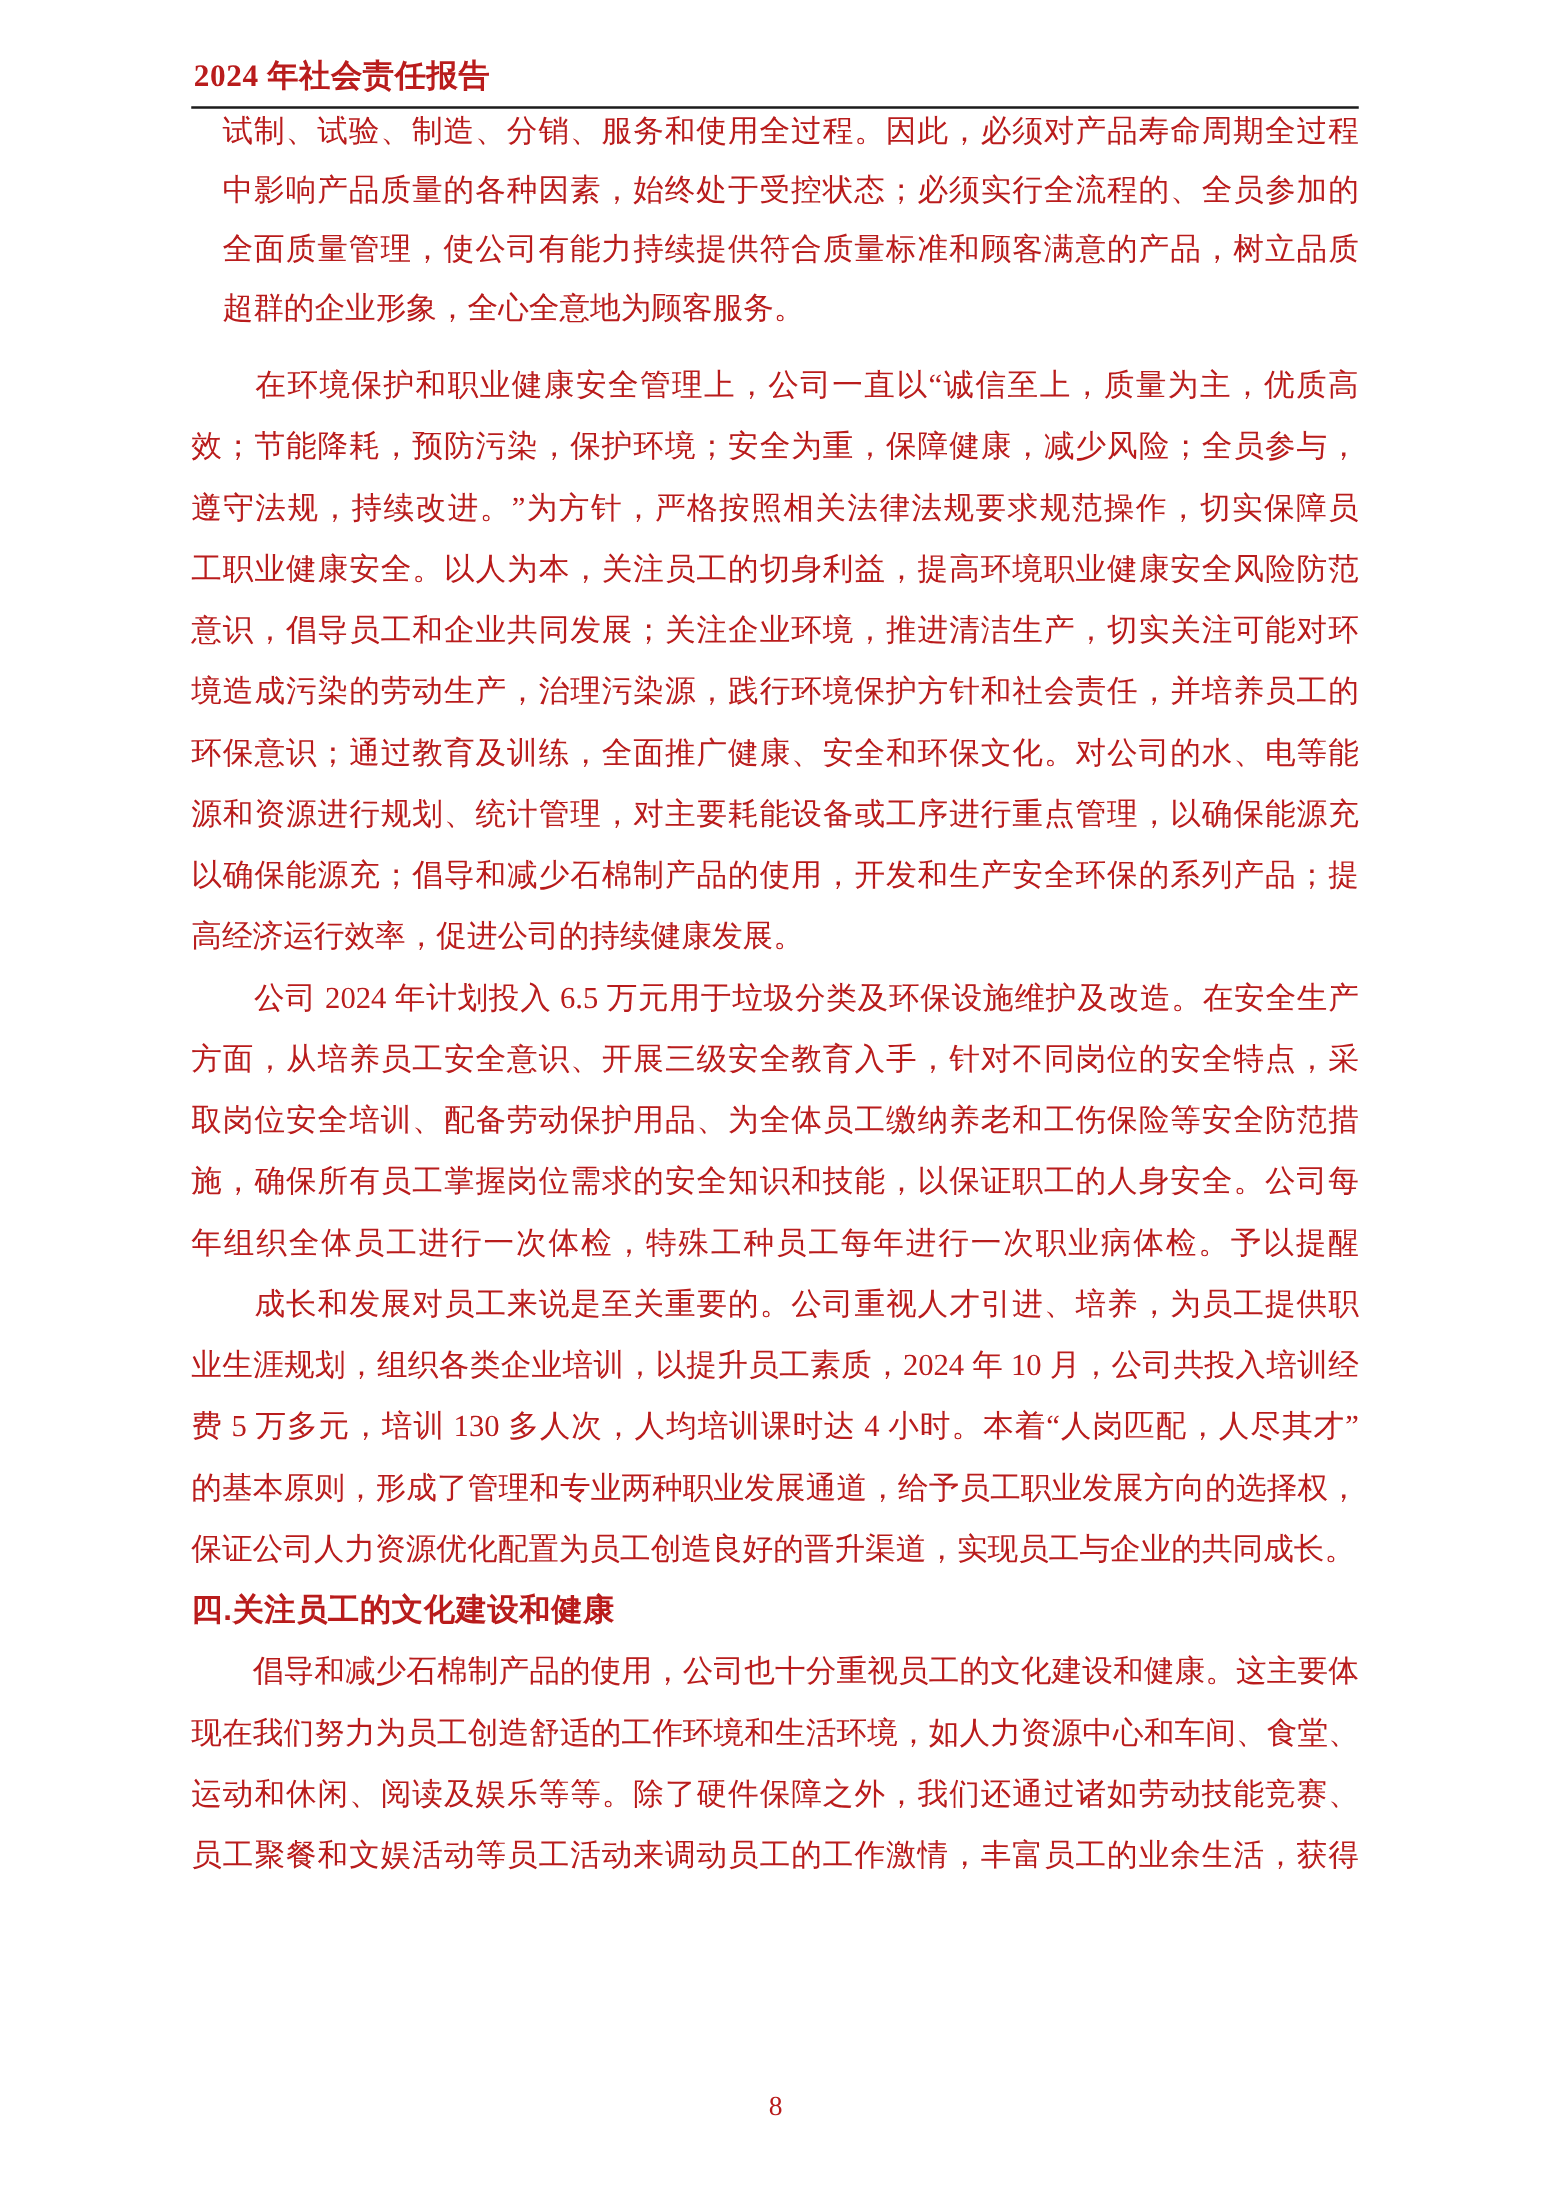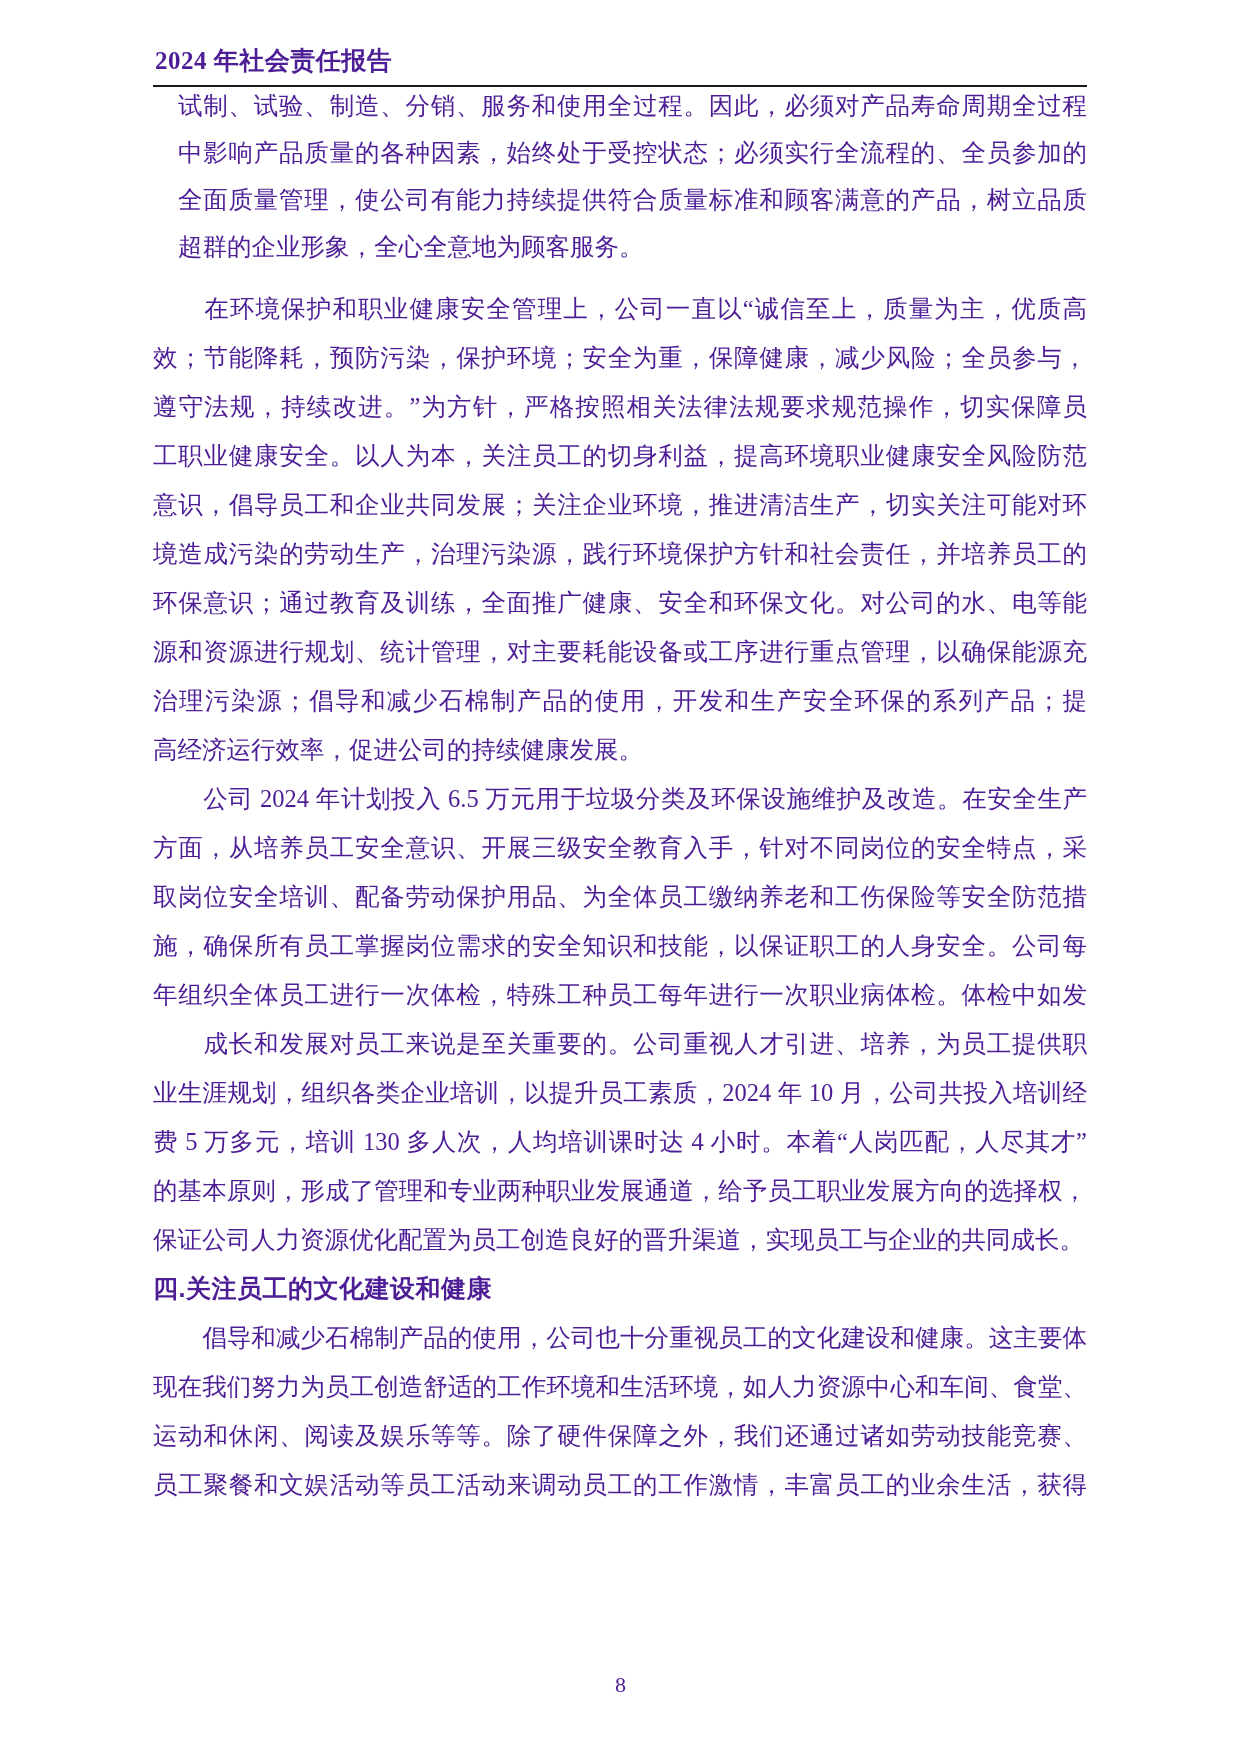--- a/index.html
+++ b/index.html
@@ -2,21 +2,21 @@
 <html><head>
 <meta charset="utf-8">
 <style>
   * { margin: 0; padding: 0; box-sizing: border-box; }
   html, body { background: #ffffff; }
   .page {
     position: relative;
     width: 1241px;
     height: 1754px;
     background: #ffffff;
-    color: #4c1d95;
+    color: #b91c1c;
     font-family: "Liberation Serif", "DejaVu Serif", serif;
     overflow: hidden;
   }
   
   .header {
     position: absolute;
     left: 153px;
     top: 0;
     width: 934px;
   }
@@ -100,29 +100,29 @@
       </div>
       <div class="para">
         <div class="line">　　在环境保护和职业健康安全管理上，公司一直以“诚信至上，质量为主，优质高</div>
         <div class="line">效；节能降耗，预防污染，保护环境；安全为重，保障健康，减少风险；全员参与，</div>
         <div class="line">遵守法规，持续改进。”为方针，严格按照相关法律法规要求规范操作，切实保障员</div>
         <div class="line">工职业健康安全。以人为本，关注员工的切身利益，提高环境职业健康安全风险防范</div>
         <div class="line">意识，倡导员工和企业共同发展；关注企业环境，推进清洁生产，切实关注可能对环</div>
         <div class="line">境造成污染的劳动生产，治理污染源，践行环境保护方针和社会责任，并培养员工的</div>
         <div class="line">环保意识；通过教育及训练，全面推广健康、安全和环保文化。对公司的水、电等能</div>
         <div class="line">源和资源进行规划、统计管理，对主要耗能设备或工序进行重点管理，以确保能源充</div>
-        <div class="line">治理污染源；倡导和减少石棉制产品的使用，开发和生产安全环保的系列产品；提</div>
+        <div class="line">以确保能源充；倡导和减少石棉制产品的使用，开发和生产安全环保的系列产品；提</div>
         <div class="line last">高经济运行效率，促进公司的持续健康发展。</div>
       </div>
       <div class="para">
         <div class="line">　　公司 2024 年计划投入 6.5 万元用于垃圾分类及环保设施维护及改造。在安全生产</div>
         <div class="line">方面，从培养员工安全意识、开展三级安全教育入手，针对不同岗位的安全特点，采</div>
         <div class="line">取岗位安全培训、配备劳动保护用品、为全体员工缴纳养老和工伤保险等安全防范措</div>
         <div class="line">施，确保所有员工掌握岗位需求的安全知识和技能，以保证职工的人身安全。公司每</div>
-        <div class="line">年组织全体员工进行一次体检，特殊工种员工每年进行一次职业病体检。体检中如发</div>
+        <div class="line">年组织全体员工进行一次体检，特殊工种员工每年进行一次职业病体检。予以提醒</div>
       </div>
       <div class="para">
         <div class="line">　　成长和发展对员工来说是至关重要的。公司重视人才引进、培养，为员工提供职</div>
         <div class="line">业生涯规划，组织各类企业培训，以提升员工素质，2024 年 10 月，公司共投入培训经</div>
         <div class="line">费 5 万多元，培训 130 多人次，人均培训课时达 4 小时。本着“人岗匹配，人尽其才”</div>
         <div class="line">的基本原则，形成了管理和专业两种职业发展通道，给予员工职业发展方向的选择权，</div>
         <div class="line last">保证公司人力资源优化配置为员工创造良好的晋升渠道，实现员工与企业的共同成长。</div>
       </div>
       <div class="heading">四.关注员工的文化建设和健康</div>
       <div class="para">

